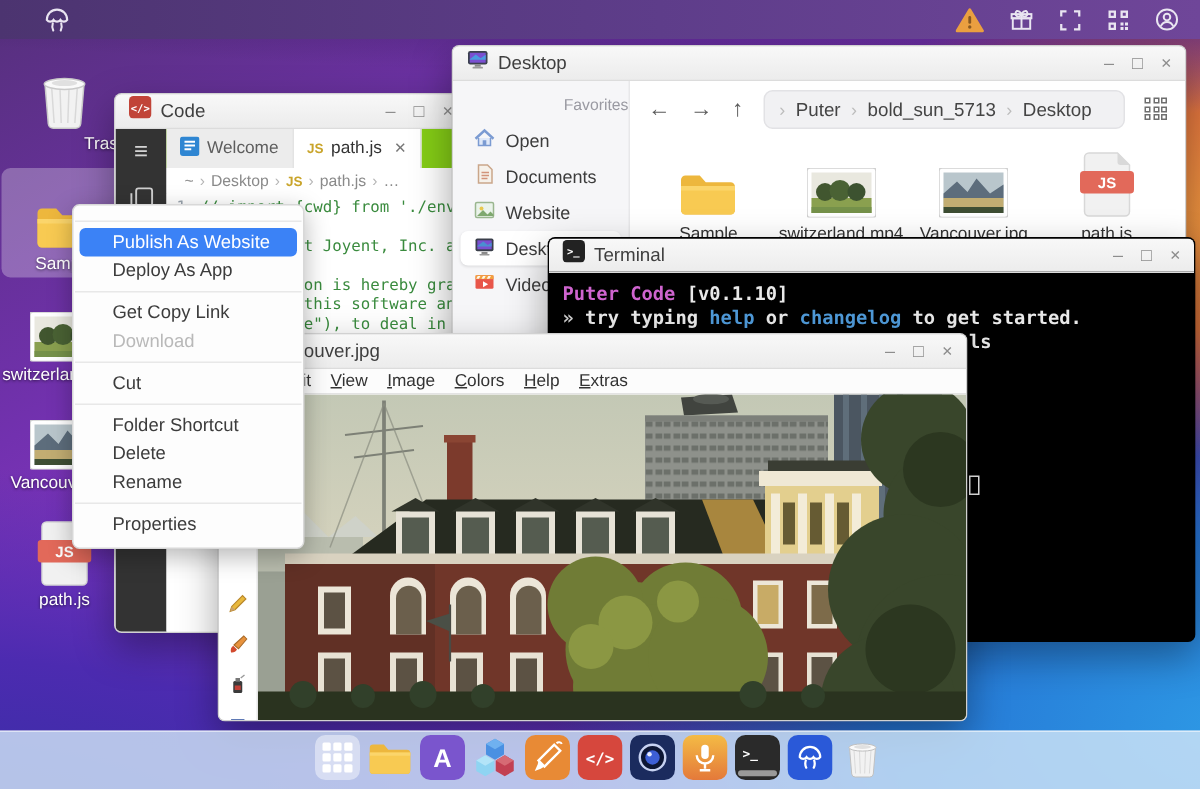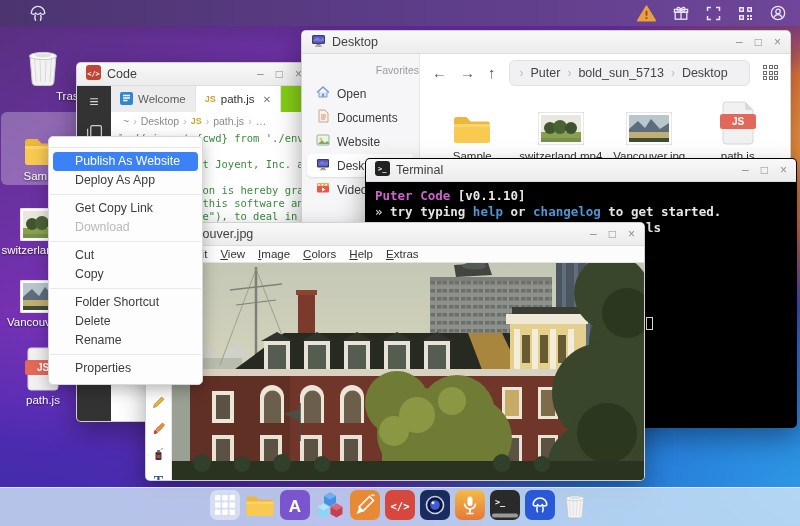--- a/index.html
+++ b/index.html
@@ -633,21 +633,20 @@
 
   <div id="ctx-menu">
       <div class="cm-sep"></div>
       <div class="cm-item highlighted">Publish As Website</div>
       <div class="cm-item ">Deploy As App</div>
       <div class="cm-sep"></div>
       <div class="cm-item ">Get Copy Link</div>
       <div class="cm-item disabled">Download</div>
       <div class="cm-sep"></div>
       <div class="cm-item ">Cut</div>
-      <div class="cm-item ">Copy</div>
       <div class="cm-sep"></div>
       <div class="cm-item ">Folder Shortcut</div>
       <div class="cm-item ">Delete</div>
       <div class="cm-item ">Rename</div>
       <div class="cm-sep"></div>
       <div class="cm-item ">Properties</div>
     </div>
 
   <div id="dock">
       <div class="dock-item">

